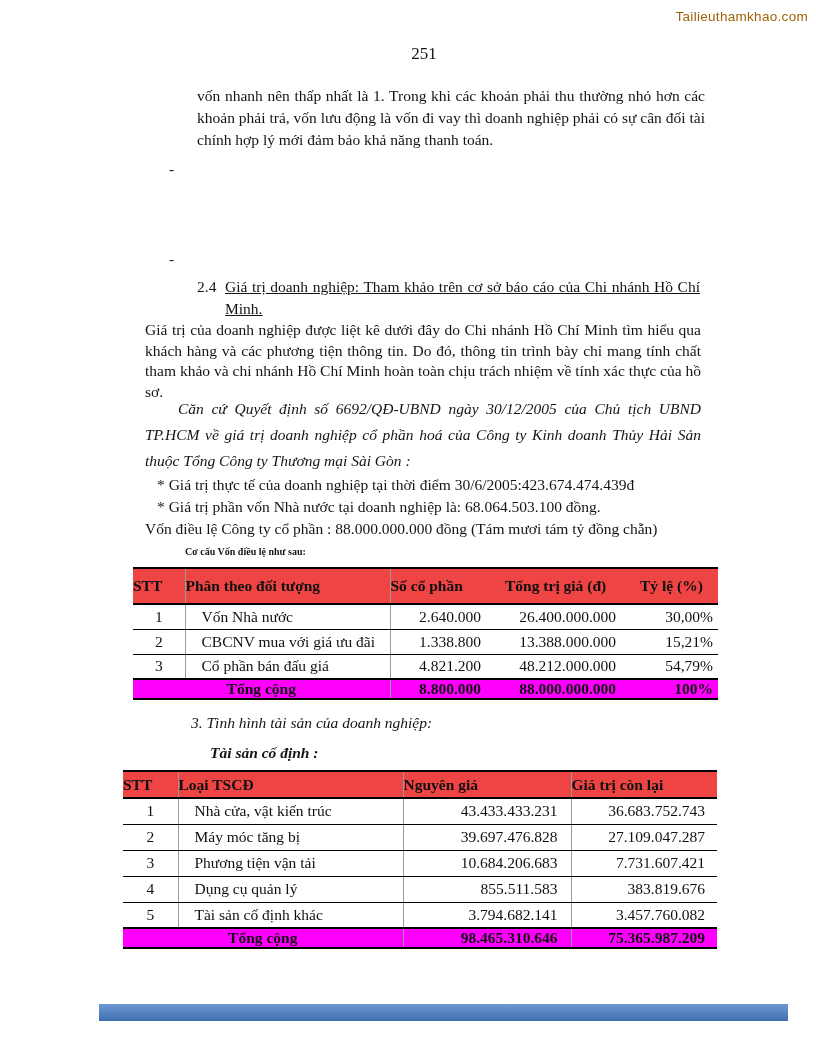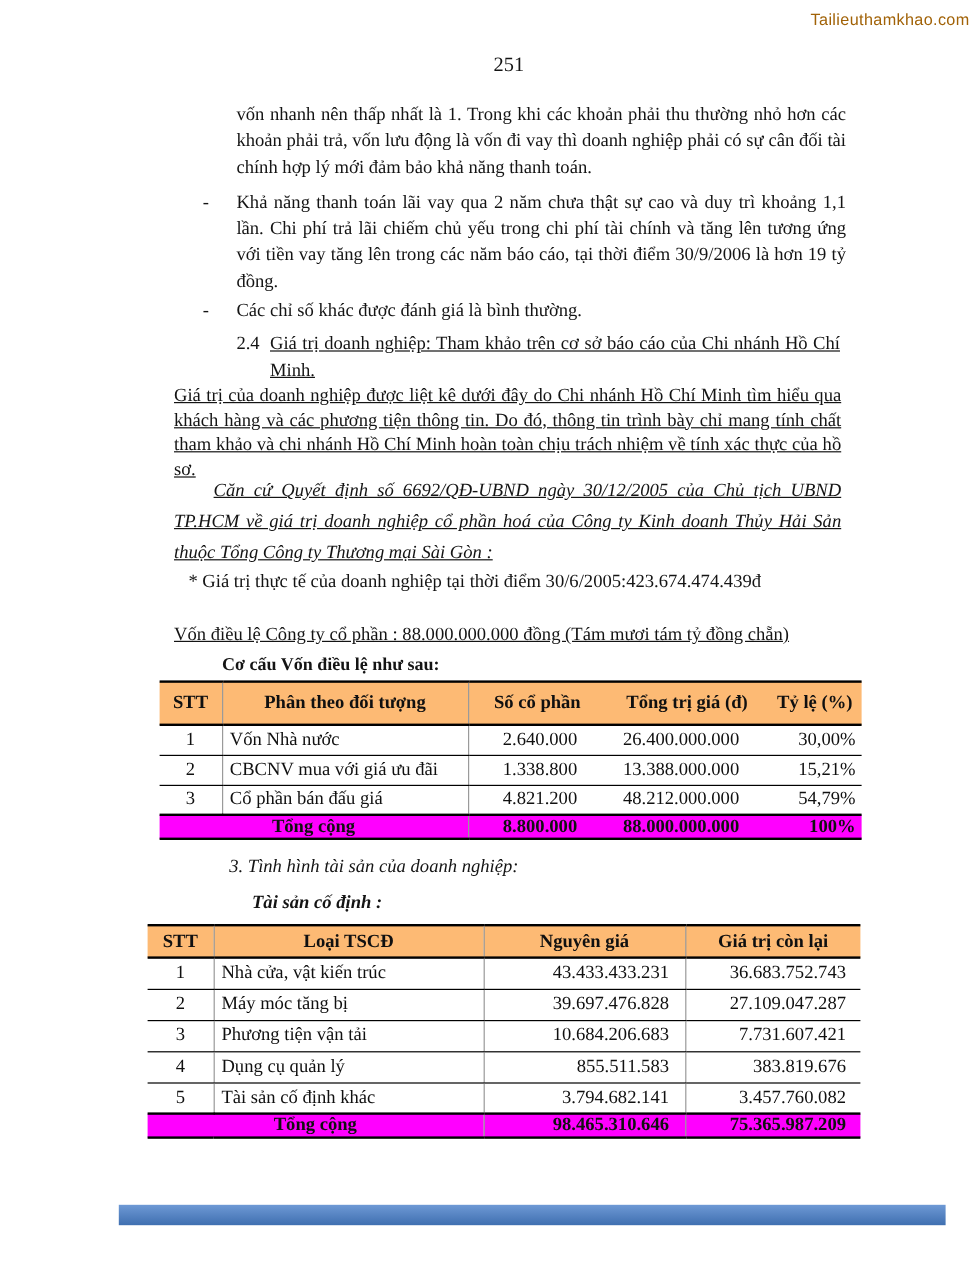--- a/index.html
+++ b/index.html
@@ -14,47 +14,47 @@
     font-size:13.5px;color:#a16207;letter-spacing:.3px;
     text-shadow:1px 1px 0 #ffffff;
   }
   .page-number{top:44px;left:16px;width:100%;text-align:center;font-size:17px;}
   .indent-block{left:197px;width:508px;}
   .bullet{left:167px;width:538px;padding-left:30px;box-sizing:border-box;}
   .bullet .dash{position:absolute;left:2px;top:0;}
   .h24{left:197px;width:503px;padding-left:28px;box-sizing:border-box;}
   .h24 .num{position:absolute;left:0;top:0;}
   .h24 .utext{text-decoration:underline;}
-  .full-block{left:145px;width:556px;text-decoration:underline;}
+  .full-block{left:145px;width:556px;}
   .italic-block{font-style:italic;text-indent:33px;line-height:26px;}
   .star-line{left:157px;width:548px;text-align:left;}
-  .cap-heading{left:185px;top:546px;font-size:15px;font-weight:bold;}
+  .cap-heading{left:185px;top:546px;font-size:10px;font-weight:bold;}
   .sec3{left:191px;top:714px;font-size:15.5px;font-style:italic;}
   .fixed-assets{left:210px;top:744px;font-size:15.5px;font-style:italic;font-weight:bold;}
 
   table{border-collapse:collapse;table-layout:fixed;font-size:15.5px;color:#101010;}
   #t1{left:133px;top:567px;width:585px;}
   #t2{left:123px;top:770px;width:594px;}
   th{
-    background:#fdba74;font-weight:bold;text-align:center;
+    background:#ef4444;font-weight:bold;text-align:left;
     border-top:2px solid #000;border-bottom:2px solid #000;padding:0;
   }
   #t1 thead tr{height:36px;}
   #t2 thead tr{height:27px;}
   #t1 tbody tr{height:25px;}
   #t2 tbody tr{height:26px;}
   tbody td{border-bottom:1px solid #000;padding:0;}
   tfoot tr{height:16px;}
   tfoot td{
     background:#ff00ff;font-weight:bold;padding:0;
     border-top:2px solid #000;border-bottom:2.5px solid #000;
   }
   .vsep{border-right:1px solid #9a9a9a;}
   .c-center{text-align:center;}
-  .c-left{text-align:left;padding-left:6px;}
+  .c-left{text-align:left;padding-left:16px;}
   .pr24{text-align:right;padding-right:24px;}
   .pr5{text-align:right;padding-right:5px;}
   .pr13{text-align:right;padding-right:13px;}
   .pr12{text-align:right;padding-right:12px;}
   .footer-bar{
     left:99px;top:1004px;width:689px;height:17px;
     background:linear-gradient(#6e99d5,#3f6fb0);
   }
 </style>
 </head>
@@ -63,39 +63,38 @@
 <div class="page">
 
   <div class="abs watermark">Tailieuthamkhao.com</div>
 
   <div class="abs page-number">251</div>
 
   <div class="abs body-text indent-block" style="top:85px;">vốn nhanh nên thấp nhất là 1. Trong khi các khoản phải thu thường nhỏ hơn các khoản phải trả, vốn lưu động là vốn đi vay thì doanh nghiệp phải có sự cân đối tài chính hợp lý mới đảm bảo khả năng thanh toán.</div>
 
   <div class="abs body-text bullet" style="top:158px;">
     <span class="dash">-</span>
-    <span>Khả năng thanh toán lãi vay qua 2 năm chưa thật sự cao và duy trì khoảng 1,1 lần. Chi phí trả lãi chiếm chủ yếu trong chi phí tài chính và tăng lên tương ứng với tiền vay tăng lên trong các năm báo cáo, tại thời điểm 30/9/2006 là hơn 19 tỷ đồng.</span>
   </div>
 
   <div class="abs body-text bullet" style="top:248px;">
     <span class="dash">-</span>
-    <span>Các chỉ số khác được đánh giá là bình thường.</span>
   </div>
 
   <div class="abs body-text h24" style="top:276px;">
     <span class="num">2.4</span>
     <span class="utext">Giá trị doanh nghiệp: Tham khảo trên cơ sở báo cáo của Chi nhánh Hồ Chí Minh.</span>
   </div>
 
   <div class="abs body-text full-block" style="top:320px;line-height:20.5px;">Giá trị của doanh nghiệp được liệt kê dưới đây do Chi nhánh Hồ Chí Minh tìm hiểu qua khách hàng và các phương tiện thông tin. Do đó, thông tin trình bày chỉ mang tính chất tham khảo và chi nhánh Hồ Chí Minh hoàn toàn chịu trách nhiệm về tính xác thực của hồ sơ.</div>
 
   <div class="abs body-text full-block italic-block" style="top:396px;">Căn cứ Quyết định số 6692/QĐ-UBND ngày 30/12/2005 của Chủ tịch UBND TP.HCM về giá trị doanh nghiệp cổ phần hoá của Công ty Kinh doanh Thủy Hải Sản thuộc Tổng Công ty Thương mại Sài Gòn :</div>
 
   <div class="abs body-text star-line" style="top:474px;">* Giá trị thực tế của doanh nghiệp tại thời điểm 30/6/2005:423.674.474.439đ</div>
 
+  <div class="abs body-text star-line" style="top:496px;">* Giá trị phần vốn Nhà nước tại doanh nghiệp là:  68.064.503.100 đồng.</div>
 
   <div class="abs body-text full-block" style="top:518px;">Vốn điều lệ Công ty cổ phần : 88.000.000.000 đồng (Tám mươi tám tỷ đồng chẵn)</div>
 
   <div class="abs cap-heading">Cơ cấu Vốn điều lệ như sau:</div>
 
   <table id="t1" class="abs">
     <colgroup>
       <col style="width:52px">
         <col style="width:205px">
         <col style="width:115px">

